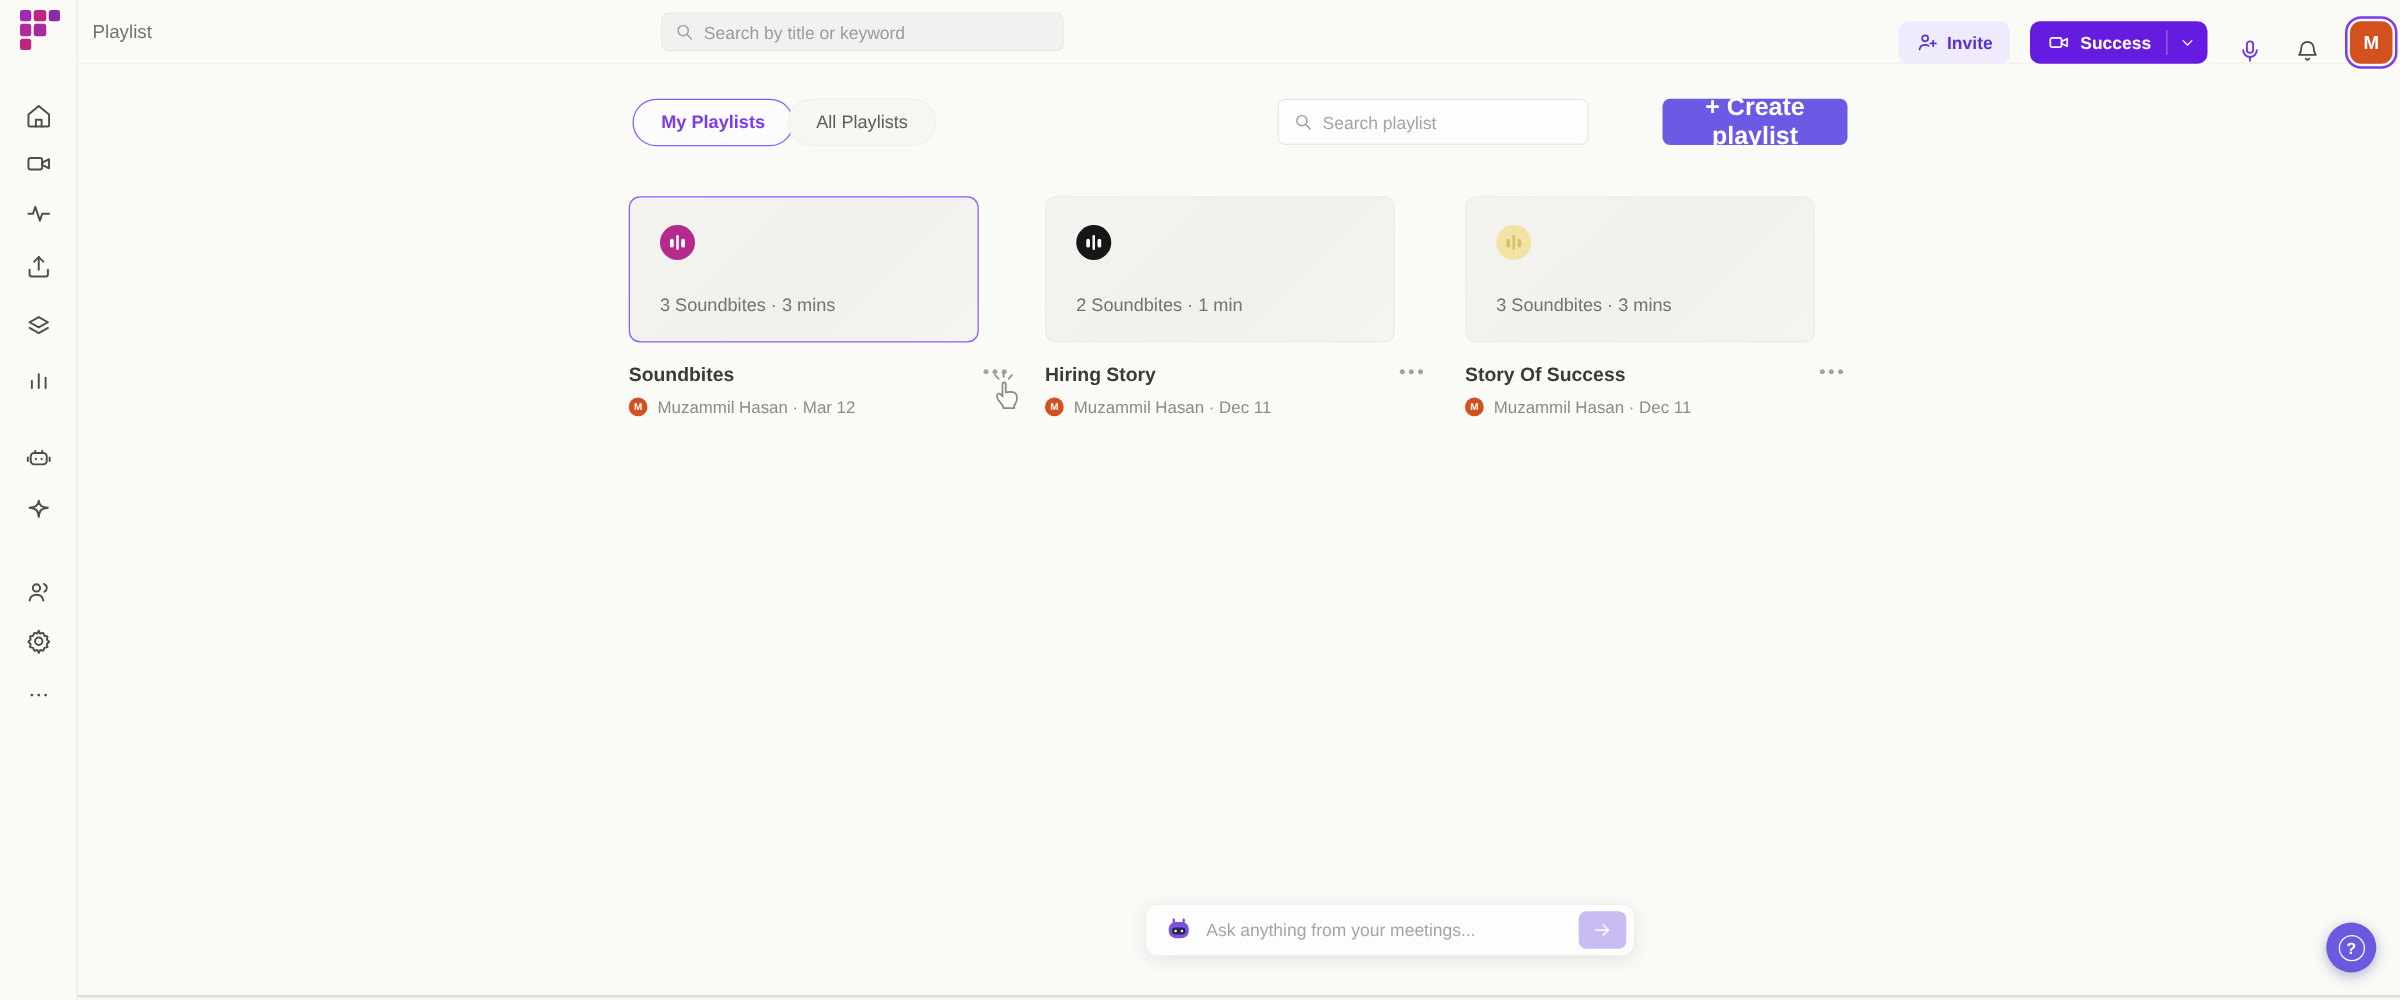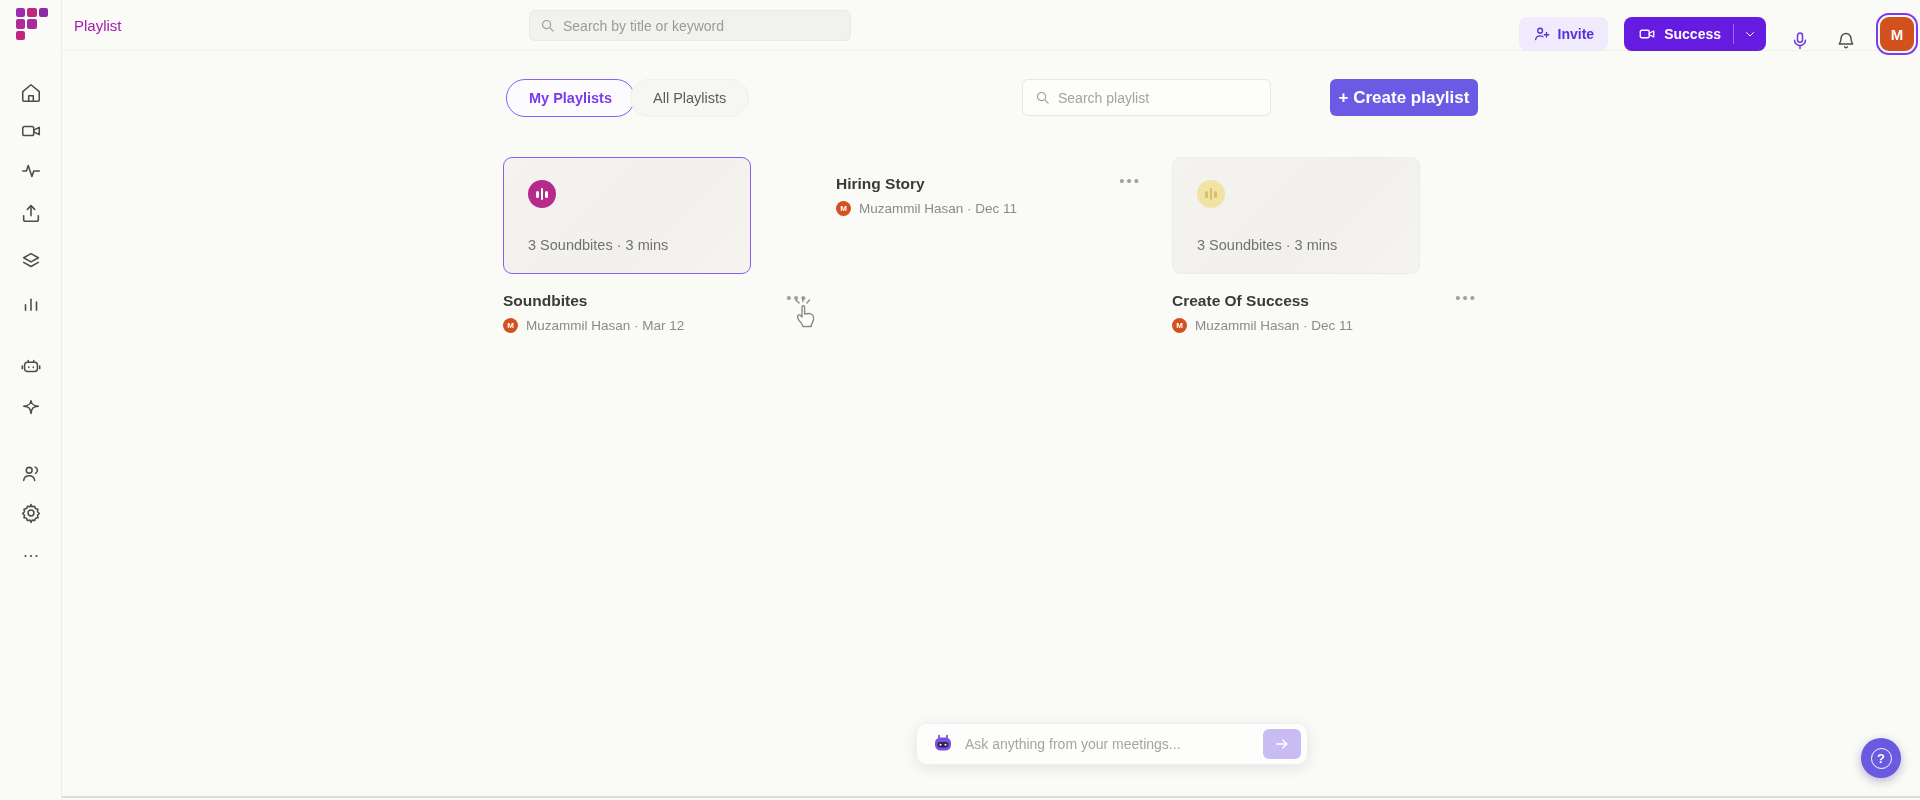--- a/index.html
+++ b/index.html
@@ -31,21 +31,21 @@
     color:#4d4d4b; cursor:pointer;
   }
   .nav-icon svg { width:22px; height:22px; stroke:currentColor; fill:none; stroke-width:1.7; stroke-linecap:round; stroke-linejoin:round; }
 
   
   .topbar {
     position:absolute; left:62px; top:0; right:0; height:51px;
     background:#fafaf7; border-bottom:1px solid #f0f0ed;
     display:flex; align-items:center; z-index:4;
   }
-  .page-title { margin-left:12px; font-size:15px; color:#a21caf; }
+  .page-title { margin-left:12px; font-size:15px; color:#737373; }
   .global-search {
     position:absolute; left:467px; top:10px; width:322px; height:31px;
     background:#f1f1ef; border:1px solid #e9e9e7; border-radius:6px;
     display:flex; align-items:center; padding:0 10px; gap:8px; color:#98989a;
   }
   .global-search input {
     border:none; outline:none; background:transparent; flex:1;
     font-size:14px; color:#555; font-family:inherit;
   }
   .global-search input::placeholder { color:#9b9b99; }
@@ -94,29 +94,29 @@
     display:flex; align-items:center; padding:0 12px; gap:8px;
   }
   .playlist-search input {
     border:none; outline:none; background:transparent; flex:1;
     font-size:14px; color:#555; font-family:inherit;
   }
   .playlist-search input::placeholder { color:#a3a3a1; }
   .create-btn {
     position:absolute; left:1330px; top:79px; width:148px; height:37px;
     background:#6b5ae3; color:#fff; border:none; border-radius:6px;
-    font-size:17px; font-weight:600; cursor:pointer; font-family:inherit;
+    font-size:20px; font-weight:600; cursor:pointer; font-family:inherit;
     display:flex; align-items:center; justify-content:center;
   }
 
   
   .card { position:absolute; top:157px; width:307px; }
   .card-0 { left:503px; } .card-1 { left:836px; } .card-2 { left:1172px; }
   .thumb {
-    position:relative; width:248px; height:117px; border-radius:9px;
+    position:relative; width:280px; height:117px; border-radius:9px;
     background:linear-gradient(135deg,#f4f3f0 0%,#f1f0ed 55%,#f5f4f1 100%);
     border:1px solid #ececea; cursor:pointer;
   }
   .thumb-selected { border:1.5px solid #8b5cf6; }
   .badge {
     position:absolute; left:24px; top:22px; width:28px; height:28px; border-radius:50%;
     display:flex; align-items:center; justify-content:center; gap:2px;
   }
   .badge i { display:block; width:2.5px; border-radius:2px; background:#fff; }
   .badge i:nth-child(1){ height:7px; } .badge i:nth-child(2){ height:12px; } .badge i:nth-child(3){ height:7px; }
@@ -325,41 +325,49 @@
     <div class="card-title">Soundbites</div>
     <div class="dots-btn">•••</div>
   </div>
   <div class="byline">
     <div class="mini-avatar">M</div>
     <span>Muzammil Hasan · Mar 12</span>
   </div>
 </div>
 
 <div class="card card-1">
+  <div class="thumb">
+    <div class="badge" style="background: rgb(22, 22, 22);">
+        <i></i>
+        <i></i>
+        <i></i>
+      </div>
+    <div class="thumb-meta">2 Soundbites · 1 min</div>
+  </div>
   <div class="card-title-row">
     <div class="card-title">Hiring Story</div>
     <div class="dots-btn">•••</div>
   </div>
   <div class="byline">
     <div class="mini-avatar">M</div>
     <span>Muzammil Hasan · Dec 11</span>
   </div>
 </div>
 
 <div class="card card-2">
   <div class="thumb">
     <div class="badge badge-dim" style="background: rgb(242, 227, 164);">
         <i></i>
         <i></i>
         <i></i>
       </div>
     <div class="thumb-meta">3 Soundbites · 3 mins</div>
   </div>
   <div class="card-title-row">
-    <div class="card-title">Create Of Success</div>
+    <div class="card-title">Story Of Success</div>
     <div class="dots-btn">•••</div>
   </div>
   <div class="byline">
     <div class="mini-avatar">M</div>
     <span>Muzammil Hasan · Dec 11</span>
   </div>
 </div>
 
 <svg class="hand-cursor" viewBox="0 0 32 36">
   <g stroke="#8a8a88" stroke-width="1.4" stroke-linecap="round" fill="none">

